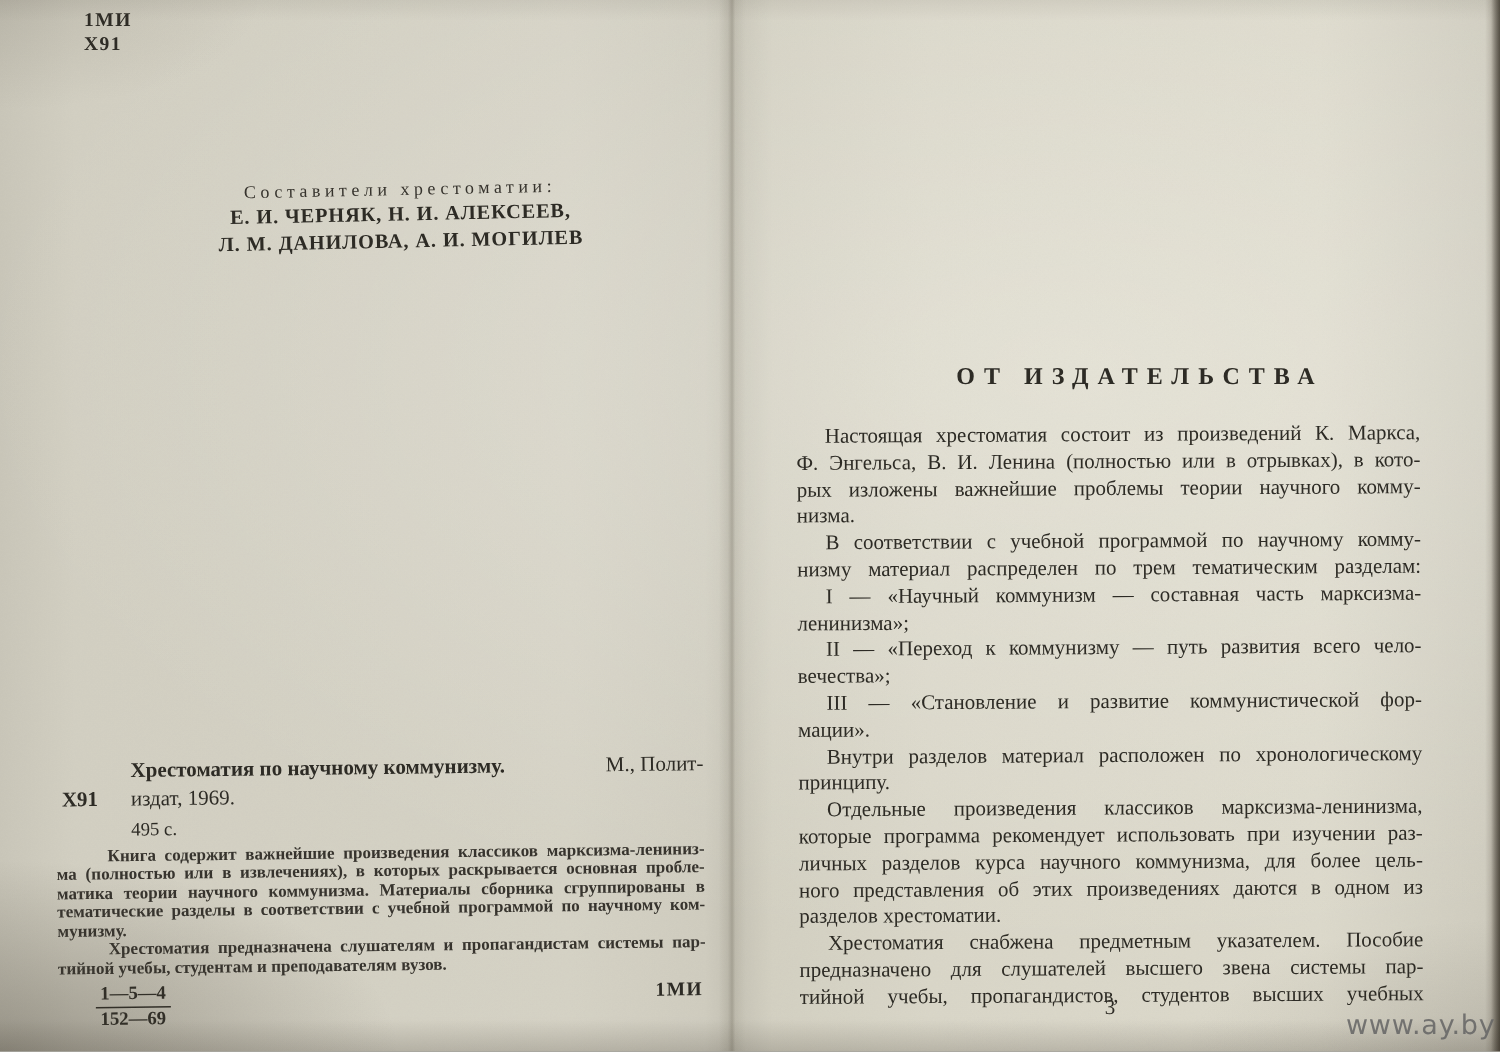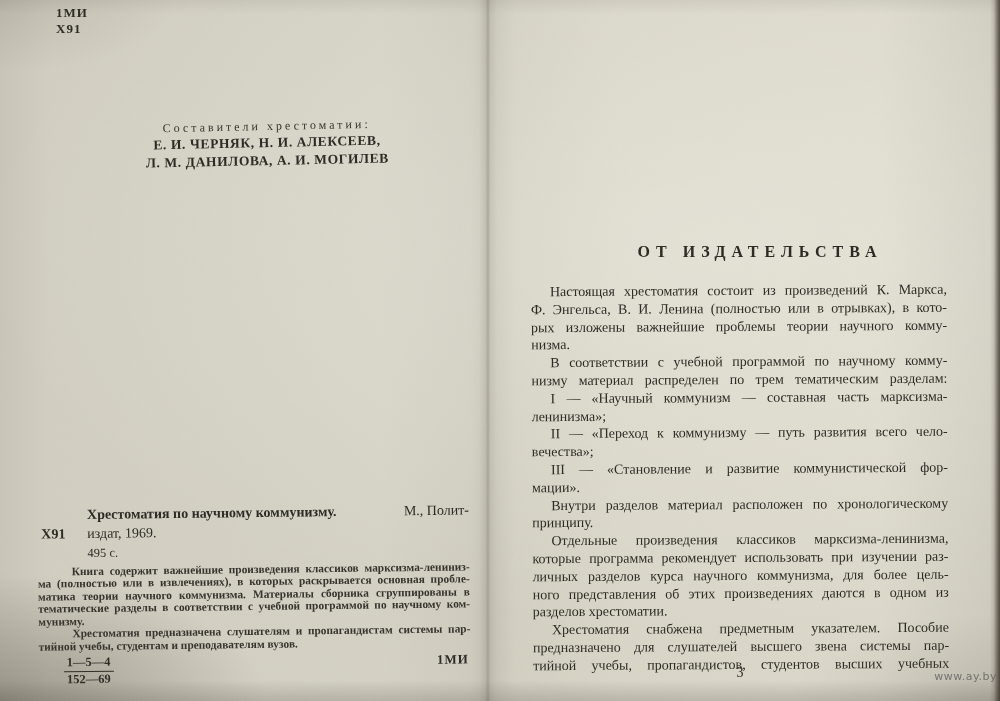--- a/index.html
+++ b/index.html
@@ -54,22 +54,22 @@
 
   
   .rp-heading{position:absolute;left:552px;top:243px;width:416px;text-align:center;
     font-size:16px;font-weight:bold;letter-spacing:6px;color:#2b2923;}
   .rp-body{position:absolute;left:532px;top:282px;width:416px;font-size:14px;line-height:17.8px;transform:rotate(-.35deg);}
   .tline{text-align:left;}
   .tline.just{text-align:justify;text-align-last:justify;}
   .rp-body .tline.ind{text-indent:19px;}
   .page-num{position:absolute;left:532px;top:665px;width:416px;text-align:center;font-size:14px;}
 
-  .watermark{position:absolute;right:3px;bottom:18px;z-index:7;
-    font-family:"DejaVu Sans",sans-serif;font-size:11px;letter-spacing:.5px;color:rgba(100,100,100,0.85);}
+  .watermark{position:absolute;right:3px;bottom:7px;z-index:7;
+    font-family:"DejaVu Sans",sans-serif;font-size:18px;letter-spacing:.5px;color:rgba(100,100,100,0.85);}
 </style>
 </head>
 <body>
 
 <div class="photo">
 
   <svg class="grain" width="1000" height="701" aria-hidden="true">
     <filter id="gr">
         <feTurbulence type="fractalNoise" baseFrequency="0.85" numOctaves="2" stitchTiles="stitch"></feTurbulence>
       <feColorMatrix type="matrix" values="0 0 0 0 0.42  0 0 0 0 0.40  0 0 0 0 0.34  0 0 0 0.07 0"></feColorMatrix>

